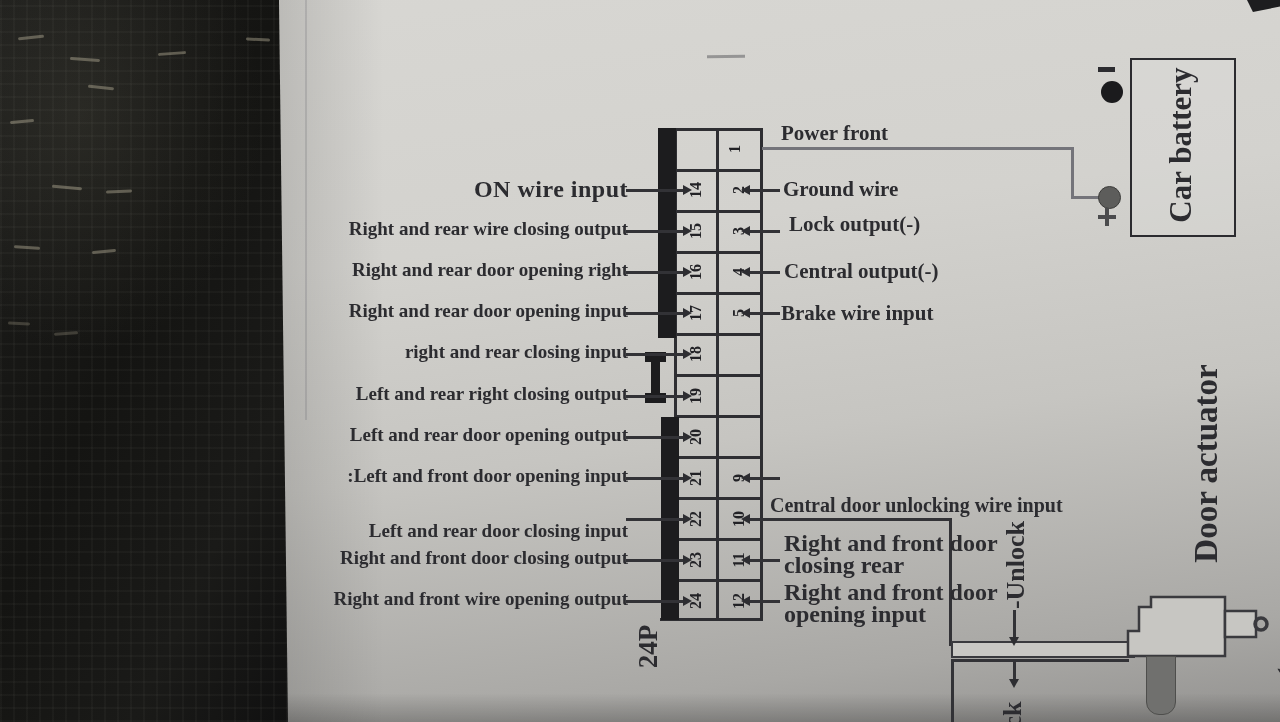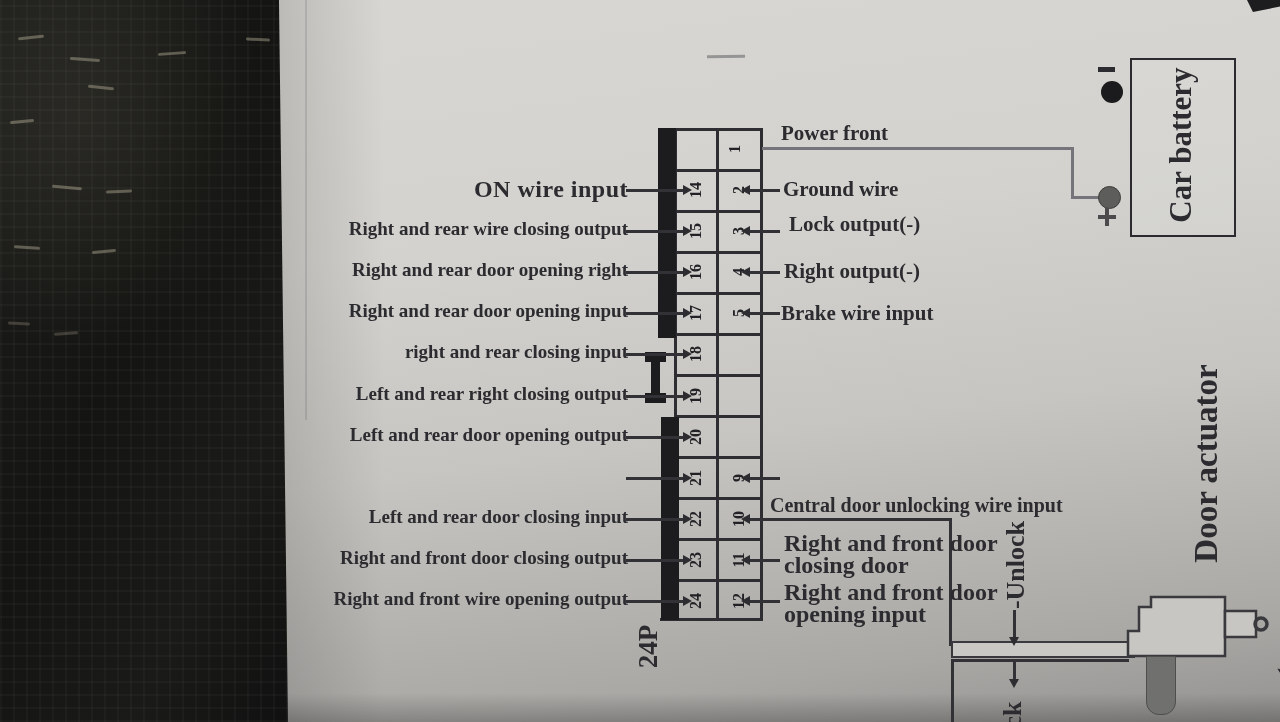--- a/index.html
+++ b/index.html
@@ -162,33 +162,34 @@
   <div class="wire-gray" style="left:1071px;top:147px;width:3px;height:52px;"></div>
   <div class="wire-gray" style="left:1071px;top:196px;width:33px;height:3px;"></div>
 
   <div class="lbl lbl-l" style="top:176px;font-size:24px;letter-spacing:.5px;">ON wire input</div>
   <div class="lbl lbl-l" style="top:218px;">Right and rear wire closing output</div>
   <div class="lbl lbl-l" style="top:259px;">Right and rear door opening right</div>
   <div class="lbl lbl-l" style="top:341px;">right and rear closing input</div>
   <div class="lbl lbl-l" style="top:300px;">Right and rear door opening input</div>
   <div class="lbl lbl-l" style="top:383px;">Left and rear right closing output</div>
   <div class="lbl lbl-l" style="top:424px;">Left and rear door opening output</div>
-  <div class="lbl lbl-l" style="top:506px;">Left and rear door closing input</div>
+  <div class="lbl lbl-l" style="top:465px;">:Left and front door opening input</div>
+  <div class="lbl lbl-l" style="top:520px;">Left and rear door closing input</div>
   <div class="lbl lbl-l" style="top:547px;text-align:right;">Right and front door closing output</div>
   <div class="lbl lbl-l" style="top:588px;">Right and front wire opening output</div>
 
   <div class="lbl lbl-r" style="left:781px;top:121px;font-size:21px;">Power front</div>
   <div class="lbl lbl-r" style="left:783px;top:177px;font-size:21px;">Ground wire</div>
   <div class="lbl lbl-r" style="left:789px;top:212px;font-size:21px;">Lock output(-)</div>
-  <div class="lbl lbl-r" style="left:784px;top:259px;font-size:21px;">Right output(-)</div>
+  <div class="lbl lbl-r" style="left:784px;top:259px;font-size:21px;">Central output(-)</div>
   <div class="lbl lbl-r" style="left:781px;top:301px;font-size:21px;">Brake wire input</div>
   <div class="lbl lbl-r" style="left:770px;top:494px;">Central door unlocking wire input</div>
   <div class="two-line" style="left:784px;top:532px;">
     <div>Right and front door</div>
-    <div>closing door</div>
+    <div>closing rear</div>
   </div>
   <div class="two-line" style="left:784px;top:581px;">
     <div>Right and front door</div>
     <div>opening input</div>
   </div>
 
   <div style="position:absolute;left:1130px;top:58px;width:102px;height:175px;border:2.5px solid #2b2b2f;background:rgba(222,221,217,.35);"></div>
   <div class="vtext" style="left:1081px;top:127px;width:200px;font-size:31px;">Car battery</div>
   <div style="position:absolute;left:1098px;top:67px;width:17px;height:4.5px;background:#2c2c30;"></div>
   <div class="dot" style="left:1101px;top:81px;width:22px;height:22px;background:#1b1b1d;"></div>

